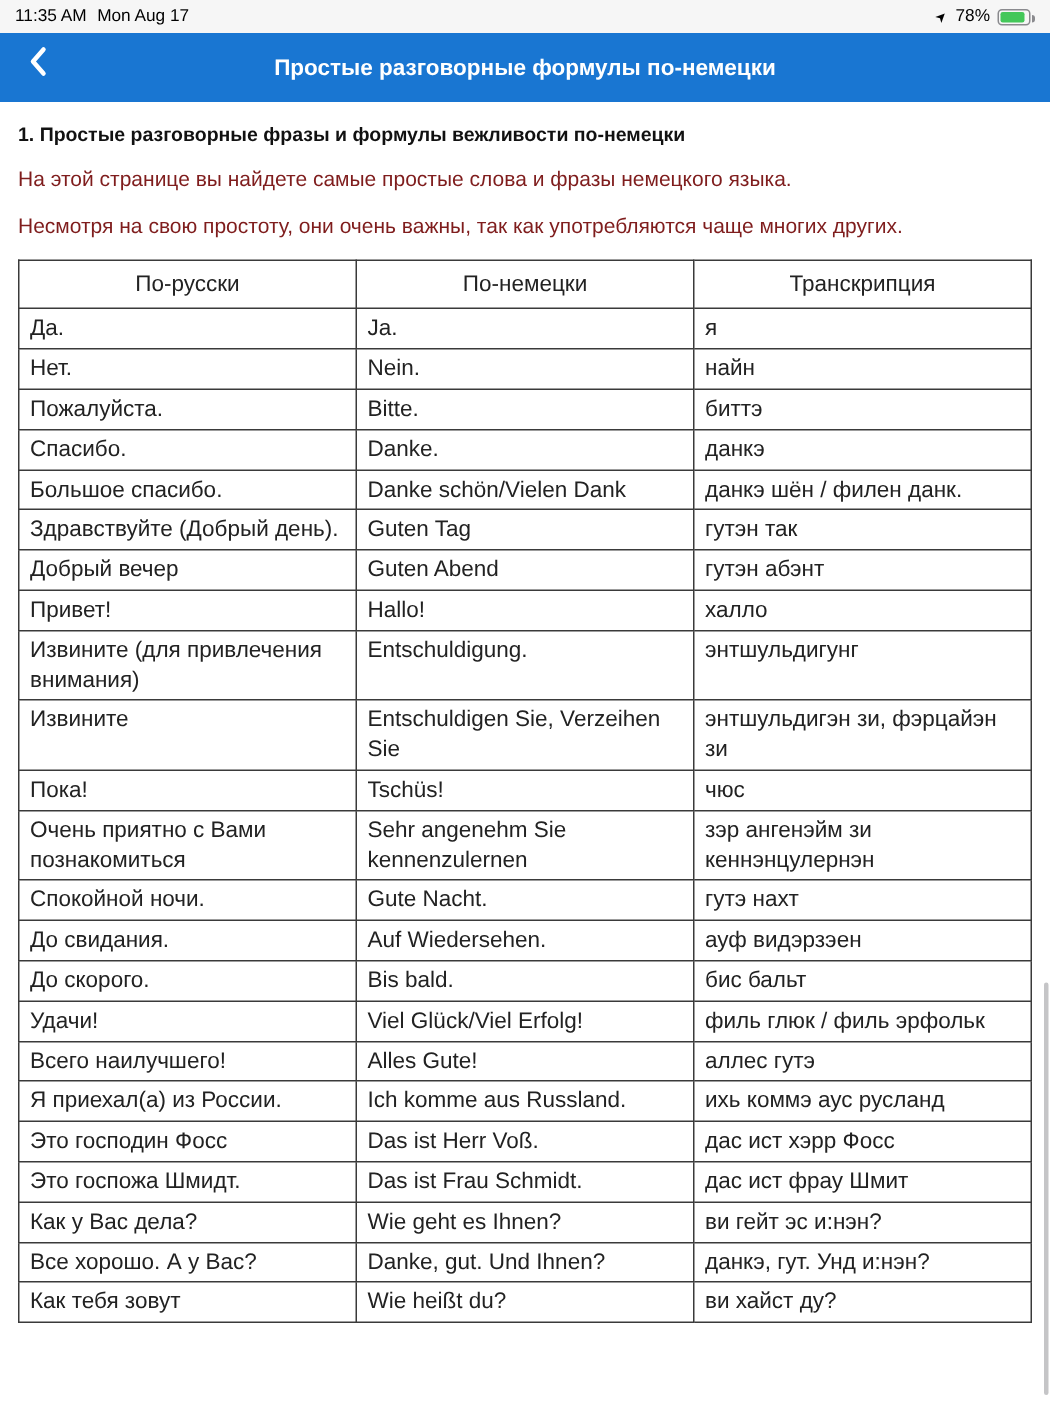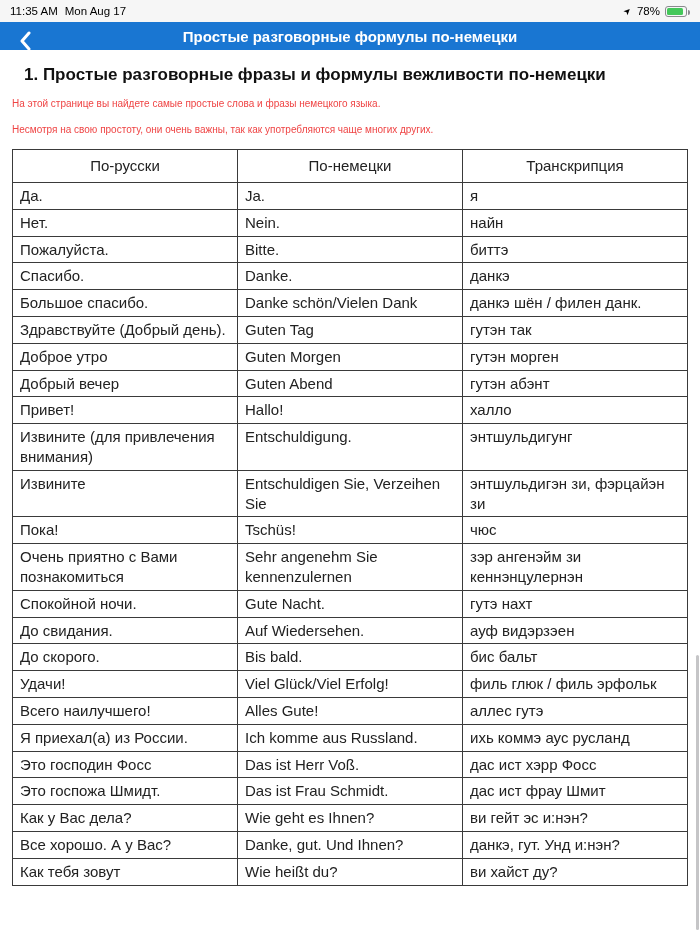--- a/index.html
+++ b/index.html
@@ -14,31 +14,31 @@
   .status-right { display: flex; gap: 5px; align-items: center; }
   .loc-icon { display: inline-block; transform: rotate(-45deg); font-size: 9px; line-height: 1; }
   .battery { position: relative; width: 22px; height: 11px; border: 1px solid #8a8a8e;
     border-radius: 3px; display: inline-block; margin-right: 3px; }
   .battery-fill { position: absolute; left: 1px; top: 1px; bottom: 1px; width: 78%;
     background: #43c759; border-radius: 1.5px; }
   .battery-cap { position: absolute; right: -4px; top: 3px; width: 2px; height: 5px;
     background: #8a8a8e; border-radius: 0 2px 2px 0; }
 
   
-  .nav-bar { position: relative; height: 28px; background: #1976d2; display: flex;
+  .nav-bar { position: relative; height: 46px; background: #1976d2; display: flex;
     align-items: center; justify-content: center; text-align: center; }
   .nav-title { color: #fff; font-size: 15px; font-weight: 700; }
   .back-button { position: absolute; left: 8px; top: 0; height: 38px; width: 34px;
     display: flex; align-items: center; justify-content: center; cursor: pointer; }
   .back-button svg { display: block; }
 
   
   .content { padding: 0 12px; }
-  .page-heading { font-size: 17px; font-weight: 700; color: #111; margin: 14px 0 12px 12px; line-height: 1.25; }
-  .content p { font-size: 10px; color: #ef4444; margin: 0 0 13px 0; line-height: 1.3; }
+  .page-heading { font-size: 13px; font-weight: 700; color: #111; margin: 14px 0 12px 0; line-height: 1.25; }
+  .content p { font-size: 14px; color: #7f1d1d; margin: 0 0 13px 0; line-height: 1.3; }
 
   
   table.phrase-table { width: 100%; border-collapse: collapse; font-size: 15px; color: #222;
     table-layout: fixed; }
   .phrase-table th, .phrase-table td { border: 1px solid #3a3a3a; padding: 3px 7px;
     line-height: 1.32; vertical-align: top; text-align: left; word-wrap: break-word; }
   .phrase-table th { text-align: center; font-weight: 400; padding: 6px 7px; }
   .phrase-table col { width: 33.33%; }
 
   
@@ -117,25 +117,20 @@
             <td>Большое спасибо.</td>
             <td>Danke schön/Vielen Dank</td>
             <td>данкэ шён / филен данк.</td>
           </tr>
           <tr>
             <td>Здравствуйте (Добрый день).</td>
             <td>Guten Tag</td>
             <td>гутэн так</td>
           </tr>
           <tr>
-            <td>Доброе утро</td>
-            <td>Guten Morgen</td>
-            <td>гутэн морген</td>
-          </tr>
-          <tr>
             <td>Добрый вечер</td>
             <td>Guten Abend</td>
             <td>гутэн абэнт</td>
           </tr>
           <tr>
             <td>Привет!</td>
             <td>Hallo!</td>
             <td>халло</td>
           </tr>
           <tr>

